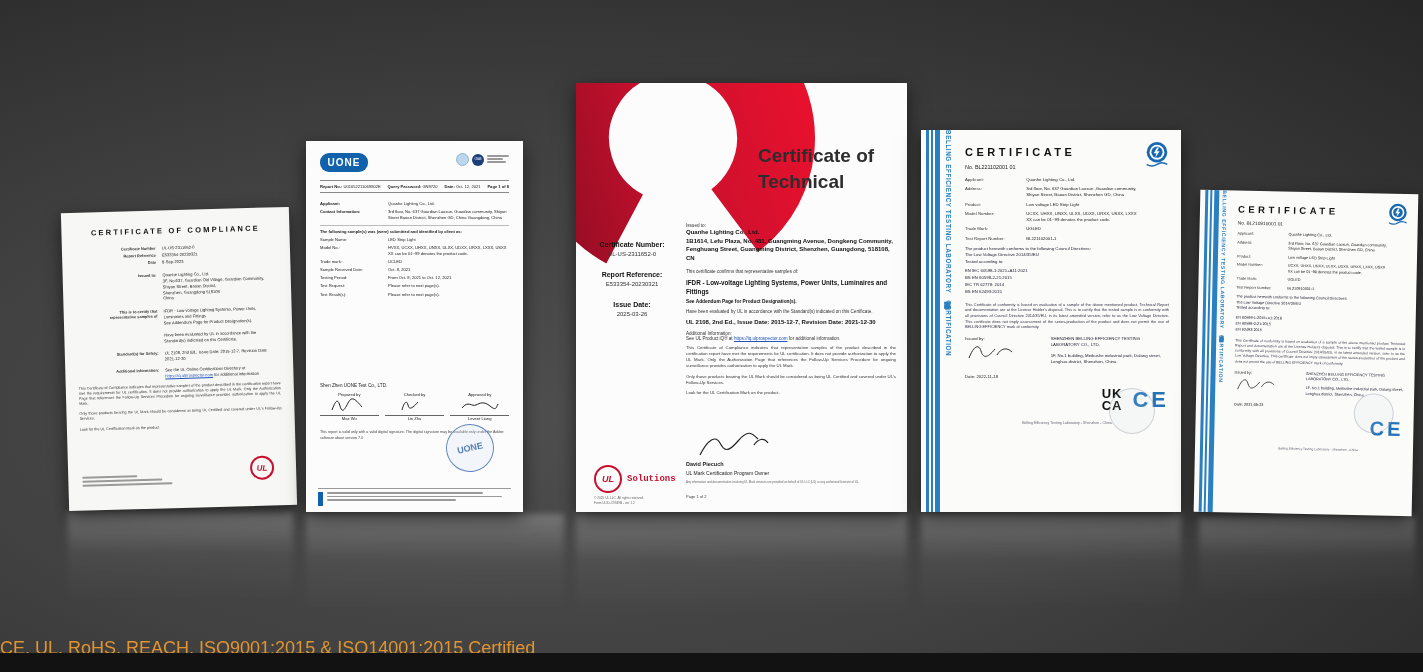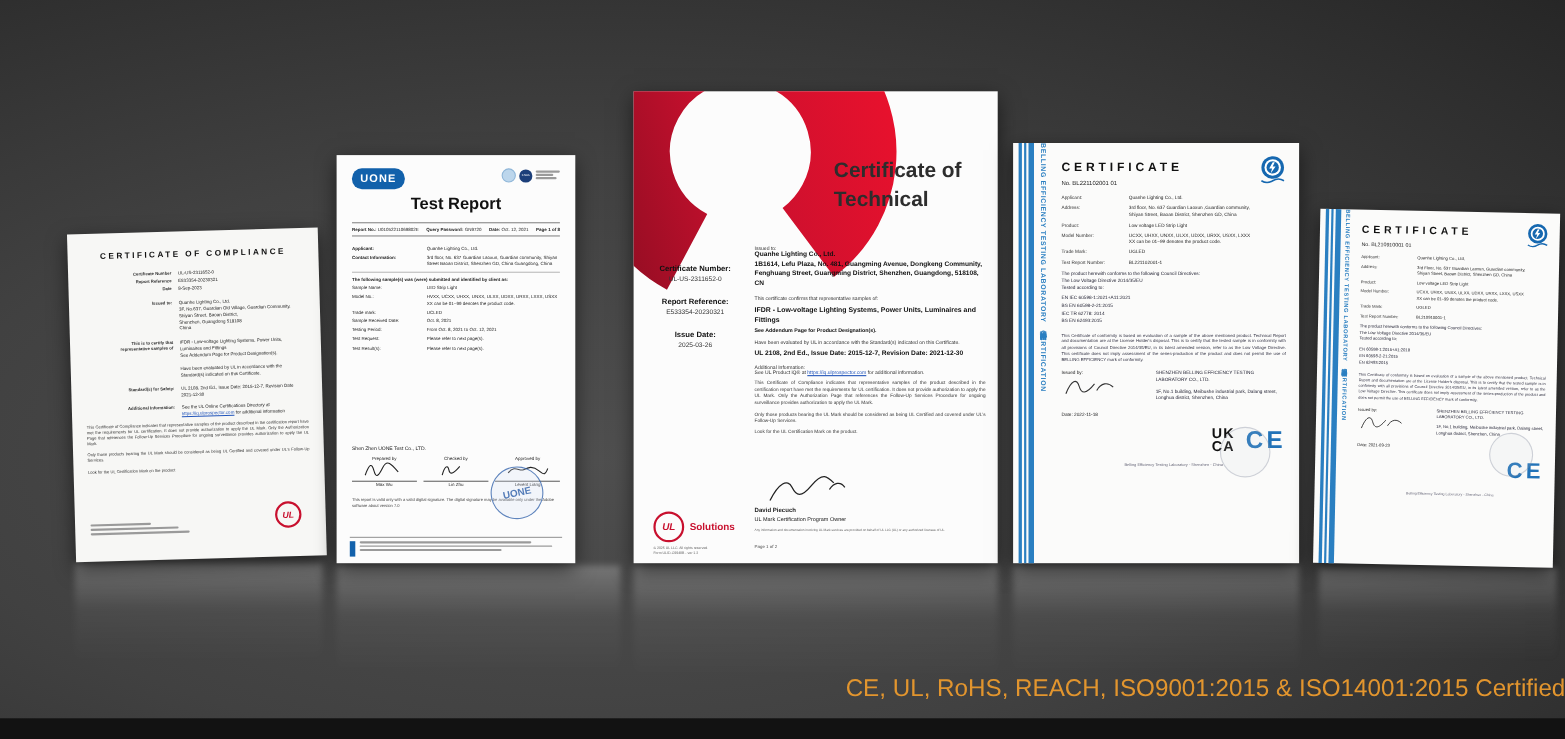--- a/index.html
+++ b/index.html
@@ -1,21 +1,21 @@
 <!DOCTYPE html>
 <html><head>
 <meta charset="utf-8">
 <style>
   html,body{margin:0;padding:0;background:#000;}
   #stage{position:relative;width:1423px;height:672px;overflow:hidden;
     font-family:"Liberation Sans",sans-serif;
     background:radial-gradient(120% 115% at 38% 62%, #4f4f4f 0%, #414141 35%, #2d2d2d 65%, #181818 96%);}
   .bottom-strip{position:absolute;left:0;right:0;bottom:0;height:19px;background:#121212;}
   .top-note{position:absolute;left:14px;top:12px;width:880px;color:#f2f2f2;font-size:17.5px;line-height:1.55;white-space:pre-line;}
-  .footer-note{position:absolute;left:0;right:0;top:613px;text-align:right;color:#e2952e;font-size:22px;}
+  .footer-note{position:absolute;left:0;right:0;top:638px;text-align:left;color:#e2952e;font-size:18px;}
   .card{position:absolute;background:#fcfcfc;color:#222;box-shadow:0 6px 18px rgba(0,0,0,.55);}
   .pre{white-space:pre-line;}
   .refl{position:absolute;filter:blur(3px);opacity:.30;
     background:linear-gradient(to bottom,#d8d8d8 0%,rgba(150,150,150,.35) 38%,rgba(90,90,90,0) 82%);}
   .bar{background:#9a9a9a;height:2px;margin-bottom:2px;border-radius:1px;}
   .link{color:#2255bb;text-decoration:underline;}
   
   .c1{left:65px;top:210px;width:228px;height:298px;transform:rotate(-1.6deg);padding:16px 13px;box-sizing:border-box;background:#f7f7f5;}
   .c1 .title{font-size:7.5px;font-weight:700;letter-spacing:2.2px;text-align:center;margin-bottom:10px;color:#111;}
   .c1 .r{display:flex;margin-bottom:1px;}
@@ -61,21 +61,21 @@
   .c3 .small{font-size:4.6px;color:#333;}
   .c3 .bold6{font-size:6px;font-weight:700;line-height:1.45;color:#111;}
   .c3 .para{font-size:4.3px;line-height:1.45;text-align:justify;color:#333;margin-top:4px;}
   .c3 .sig{position:absolute;left:118px;top:348px;}
   .c3 .signer{position:absolute;left:110px;top:378px;font-size:5.5px;font-weight:700;}
   .c3 .signer2{position:absolute;left:110px;top:387px;font-size:5px;}
   .c3 .disc{position:absolute;left:110px;top:397px;width:200px;font-size:2.9px;color:#666;}
   .c3 .pg{position:absolute;left:110px;top:411px;font-size:4px;color:#444;}
   .c3 .ulsol{position:absolute;left:18px;top:382px;display:flex;align-items:center;gap:5px;}
   .c3 .ulsol .ul-ring{width:24px;height:24px;font-size:9px;border-width:2.5px;}
-  .c3 .brand{color:#c8102e;font-weight:700;font-size:9px;}
+  .c3 .brand{color:#c8102e;font-weight:700;font-size:9px;font-family:Liberation Mono, monospace;}
   .c3 .copy{position:absolute;left:18px;top:413px;font-size:3.2px;color:#666;line-height:1.5;}
   
   .bell{box-sizing:border-box;}
   .band{position:absolute;left:5px;top:0;bottom:0;width:34px;display:flex;}
   .stripe{background:#2a7fc1;}
   .band .s1{width:3px;margin-right:2px;}
   .band .s2{width:1.5px;margin-right:2px;}
   .band .s3{width:5px;margin-right:3px;}
   .vtext{writing-mode:vertical-rl;color:#2a7fc1;font-weight:700;letter-spacing:.6px;height:100%;overflow:hidden;}
   .bell .main{position:absolute;top:0;bottom:0;}
@@ -196,21 +196,20 @@
         <div class="circ2">
             <span>CNAS</span>
           </div>
         <div class="acc-text">
             <div class="bar"></div>
             <div class="bar" style="width:16px;"></div>
             <div class="bar" style="width:19px;"></div>
           </div>
       </div>
     </div>
-    <div class="title">Test Report</div>
     <div class="strip">
       <span><b>Report No.:</b> <span>U01052211069802E</span></span>
       <span><b>Query Password:</b> <span>GN9720</span></span>
       <span><b>Date:</b> <span>Oct. 12, 2021</span></span>
       <span><b>Page 1 of 8</b></span>
     </div>
     <div style="margin-top:8px;">
       <div class="r">
           <div class="lb">Applicant:</div>
           <div class="vl">Quanhe Lighting Co., Ltd.</div>

